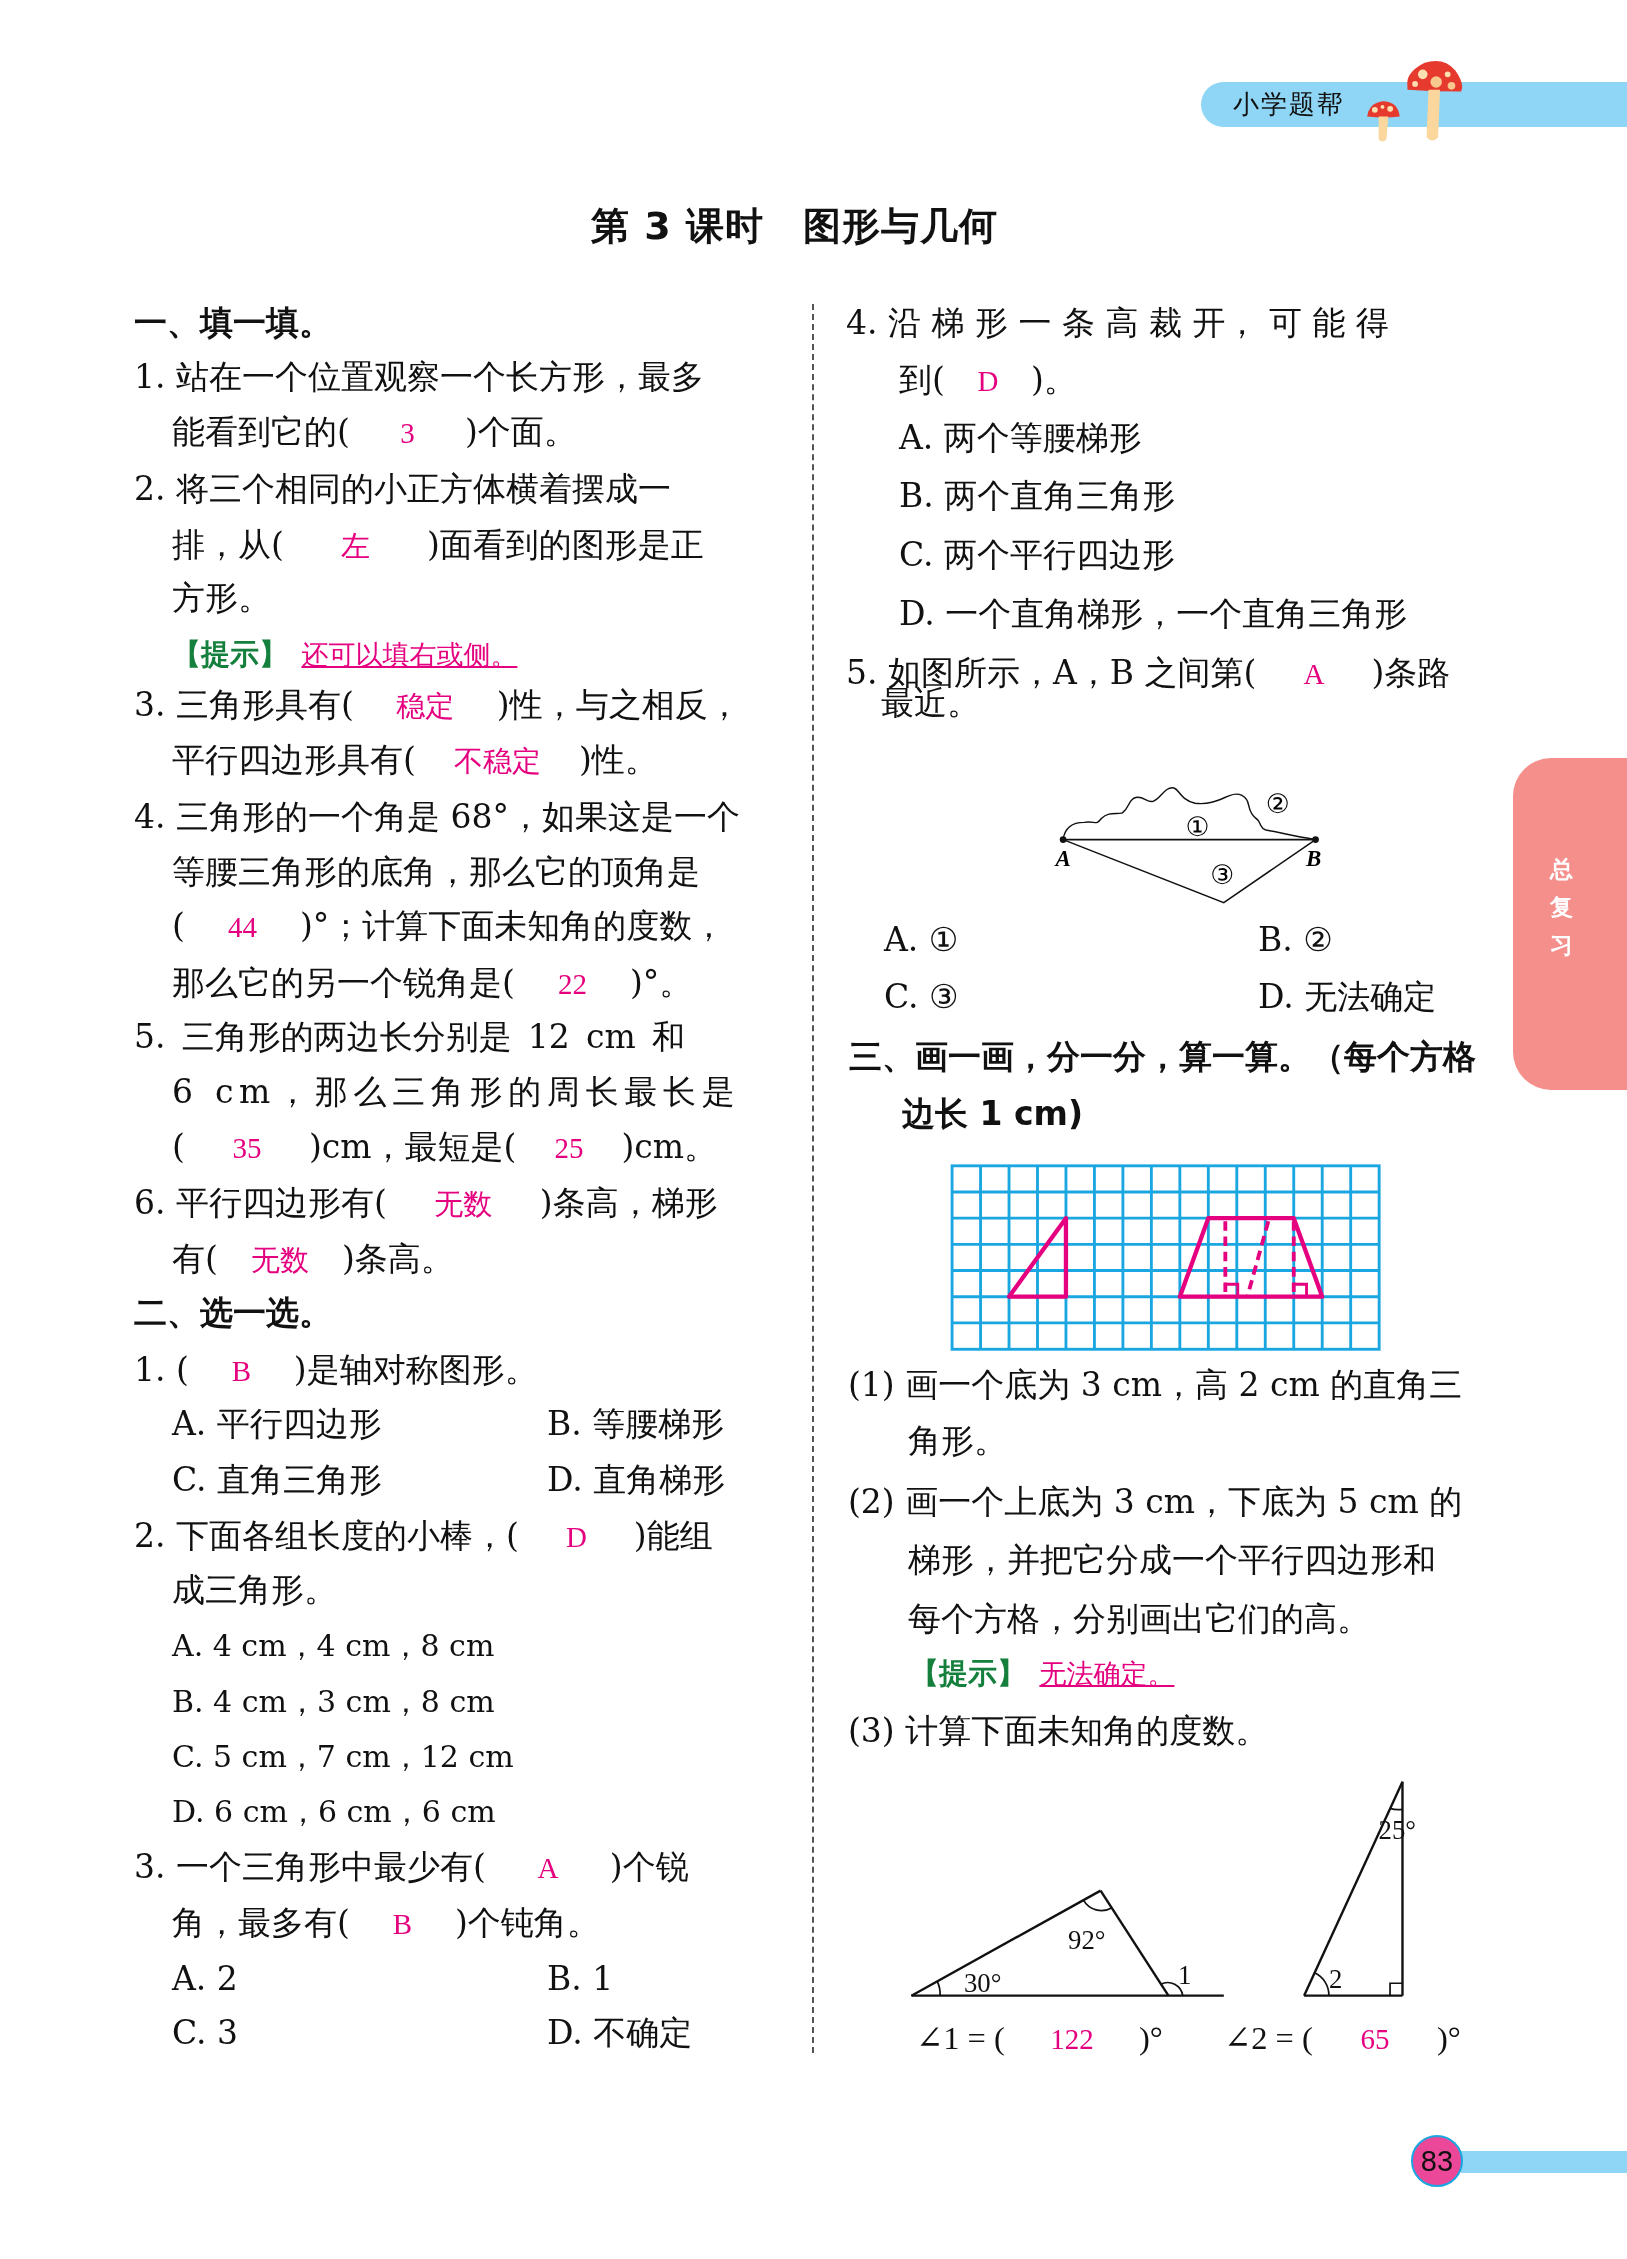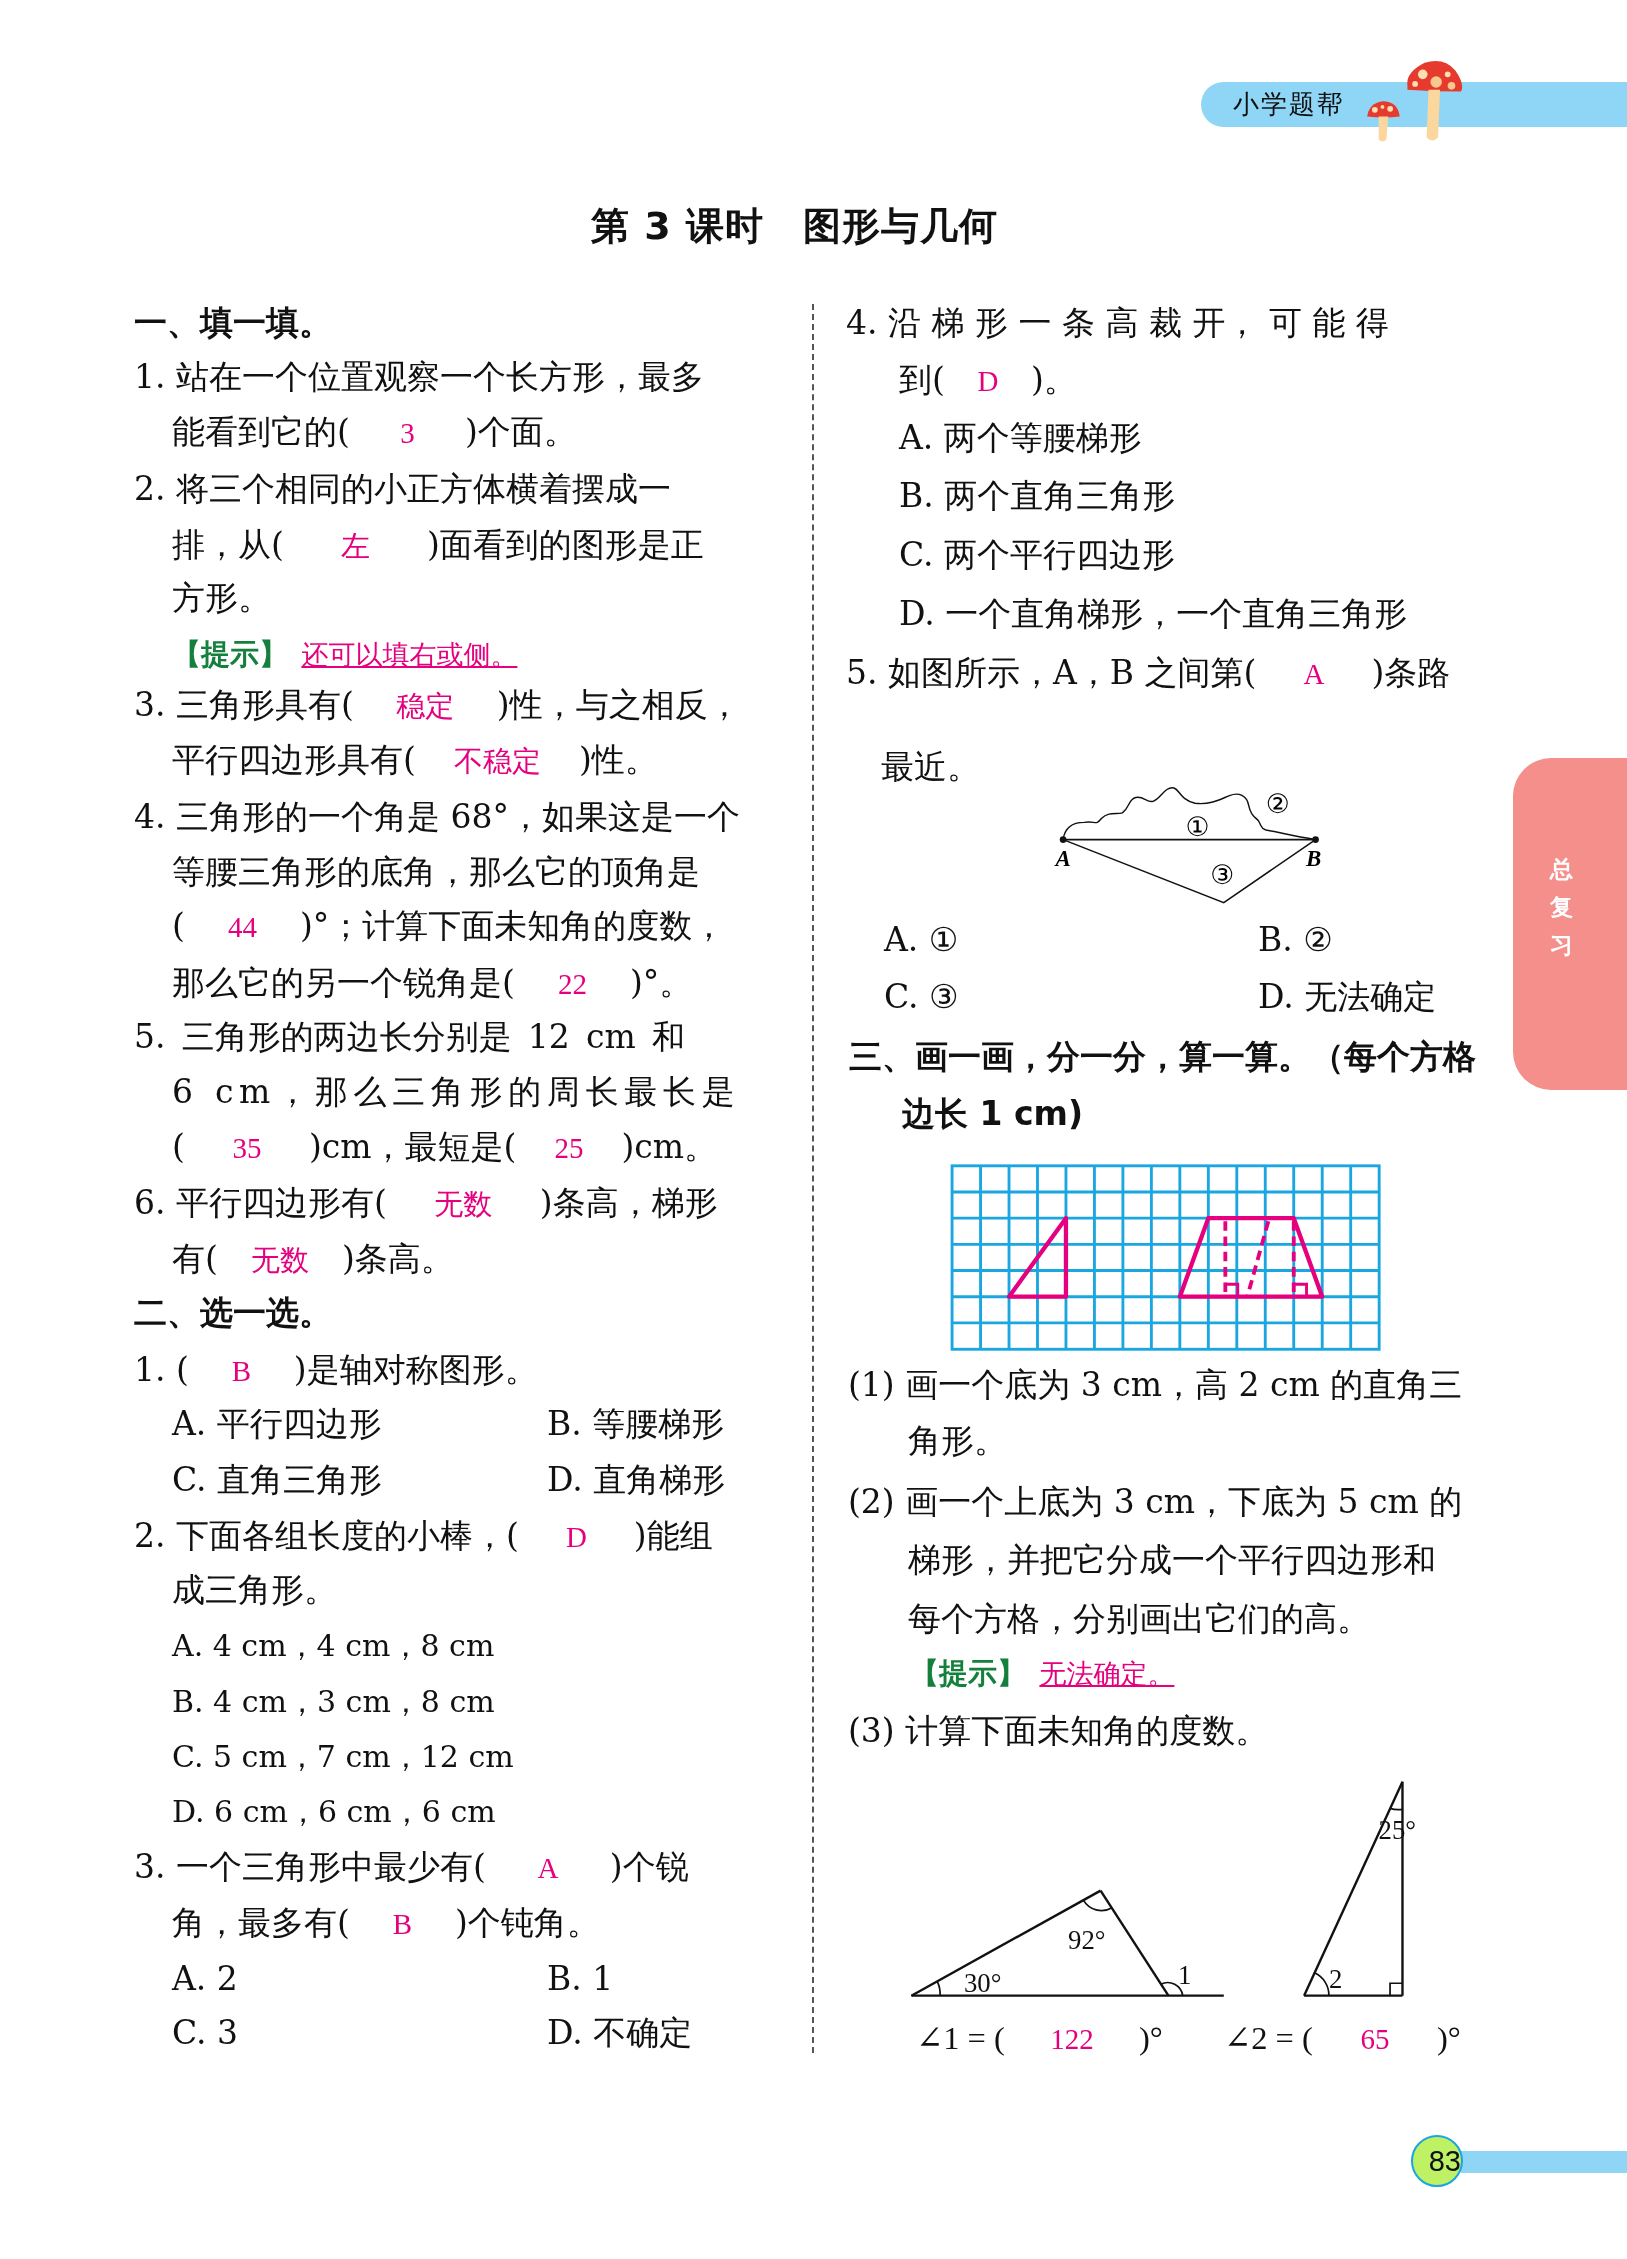--- a/index.html
+++ b/index.html
@@ -11,21 +11,21 @@
   .ans { color:#e5007f; font-family:"Liberation Serif","DejaVu Serif",serif; font-size:29px; }
   .blank { display:inline-block; text-align:center; }
   .hint-tag { color:#15803d; font-weight:bold; font-family:"DejaVu Sans","Liberation Sans",sans-serif; font-size:29px; }
   .hint-txt { color:#e5007f; font-size:27px; margin-left:13.4px;text-decoration:underline; }
   .header-bar { position:absolute; left:1201px; top:82px; width:427px; height:45px; background:#8fd6f6; border-radius:23px 0 0 23px; }
   .header-label { position:absolute; left:1233px; top:87px; font-size:26px; line-height:34px; color:#111; font-family:"DejaVu Sans","Liberation Sans",sans-serif; letter-spacing:1.9px; }
   .side-tab { position:absolute; left:1513px; top:758px; width:115px; height:332px; background:#f48f8c; border-radius:38px 0 0 38px; }
   .side-tab span { position:absolute; left:34px; width:29px; text-align:center; color:#fff; font-weight:bold; font-size:23px; font-family:"DejaVu Sans","Liberation Sans",sans-serif; }
   .title { position:absolute; left:591px; top:203px; font-size:38px; line-height:46px; font-weight:bold; font-family:"DejaVu Sans","Liberation Sans",sans-serif; letter-spacing:1px; }
   .divider { position:absolute; left:812px; top:304px; height:1749px; border-left:2.9px dashed #555; }
-  .page-circle { position:absolute; left:1411px; top:2135px; width:48px; height:48px; border:2.9px solid #1aa6e0; border-radius:50%; background:#bef264; text-align:right; line-height:48px; font-size:29px; font-family:"Liberation Sans","DejaVu Sans",sans-serif; z-index:2; }
+  .page-circle { position:absolute; left:1411px; top:2135px; width:48px; height:48px; border:2.9px solid #1aa6e0; border-radius:50%; background:#ec4899; text-align:center; line-height:48px; font-size:29px; font-family:"Liberation Sans","DejaVu Sans",sans-serif; z-index:2; }
   .page-bar { position:absolute; left:1461px; top:2151px; width:167px; height:22px; background:#8fd6f6; }
   svg { position:absolute; }
 </style>
 </head>
 <body>
 
 <div class="header-bar"></div>
 <div class="header-label">小学题帮</div>
 <svg style="left:1348px;top:57px;" width="115" height="96" viewBox="0 0 120 100">
   <path d="M62 30 Q 60 16 80 6 Q 100 0 112 14 Q 122 28 118 36 Q 90 36 62 34 Z" fill="#e63a2e"></path>
@@ -100,21 +100,21 @@
 <div class="abs t" style="left:547px;top:2014px">D. 不确定</div>
 
 <div class="abs t" style="left:846px;top:304px">4. 沿 梯 形 一 条 高 裁 开， 可 能 得</div>
 <div class="abs t" style="left:899px;top:361px"><span>到(</span><span class="blank ans" style="width:86px">D</span><span>)。</span></div>
 <div class="abs t" style="left:899px;top:419px">A. 两个等腰梯形</div>
 <div class="abs t" style="left:899px;top:477px">B. 两个直角三角形</div>
 <div class="abs t" style="left:899px;top:536px">C. 两个平行四边形</div>
 <div class="abs t" style="left:899px;top:595px">D. 一个直角梯形，一个直角三角形</div>
 
 <div class="abs t" style="left:846px;top:654px"><span>5. 如图所示，A，B 之间第(</span><span class="blank ans" style="width:115px">A</span><span>)条路</span></div>
-<div class="abs t" style="left:881px;top:748px">最近。</div>
+<div class="abs t" style="left:881px;top:684px">最近。</div>
 
 <svg style="left:1042px;top:765px" width="287" height="153" viewBox="0 0 300 160">
   <path d="M22 78 C 24 64 34 60 44 60 C 56 58 56 64 62 56 C 70 48 78 52 84 50 C 92 44 90 36 98 34 C 106 32 110 40 116 38 C 124 36 128 22 138 24 C 144 26 144 36 160 40 C 176 42 186 36 196 32 C 206 28 214 32 216 42 C 218 52 222 54 226 58 C 230 64 228 66 234 68 C 246 70 262 74 286 78" fill="none" stroke="#111" stroke-width="1.5"></path>
   <line x1="22" y1="78" x2="286" y2="78" stroke="#111" stroke-width="1.8"></line>
   <polyline points="22,78 190,144 286,78" fill="none" stroke="#111" stroke-width="1.6"></polyline>
   <circle cx="22" cy="78" r="3.5" fill="#111"></circle>
     <circle cx="286" cy="78" r="3.5" fill="#111"></circle>
   <text x="14" y="106" font-size="24" font-style="italic" font-weight="bold" font-family="Liberation Serif, serif">A</text>
   <text x="276" y="106" font-size="24" font-style="italic" font-weight="bold" font-family="Liberation Serif, serif">B</text>
   <text x="150" y="74" font-size="28" font-family="DejaVu Serif, serif">①</text>

